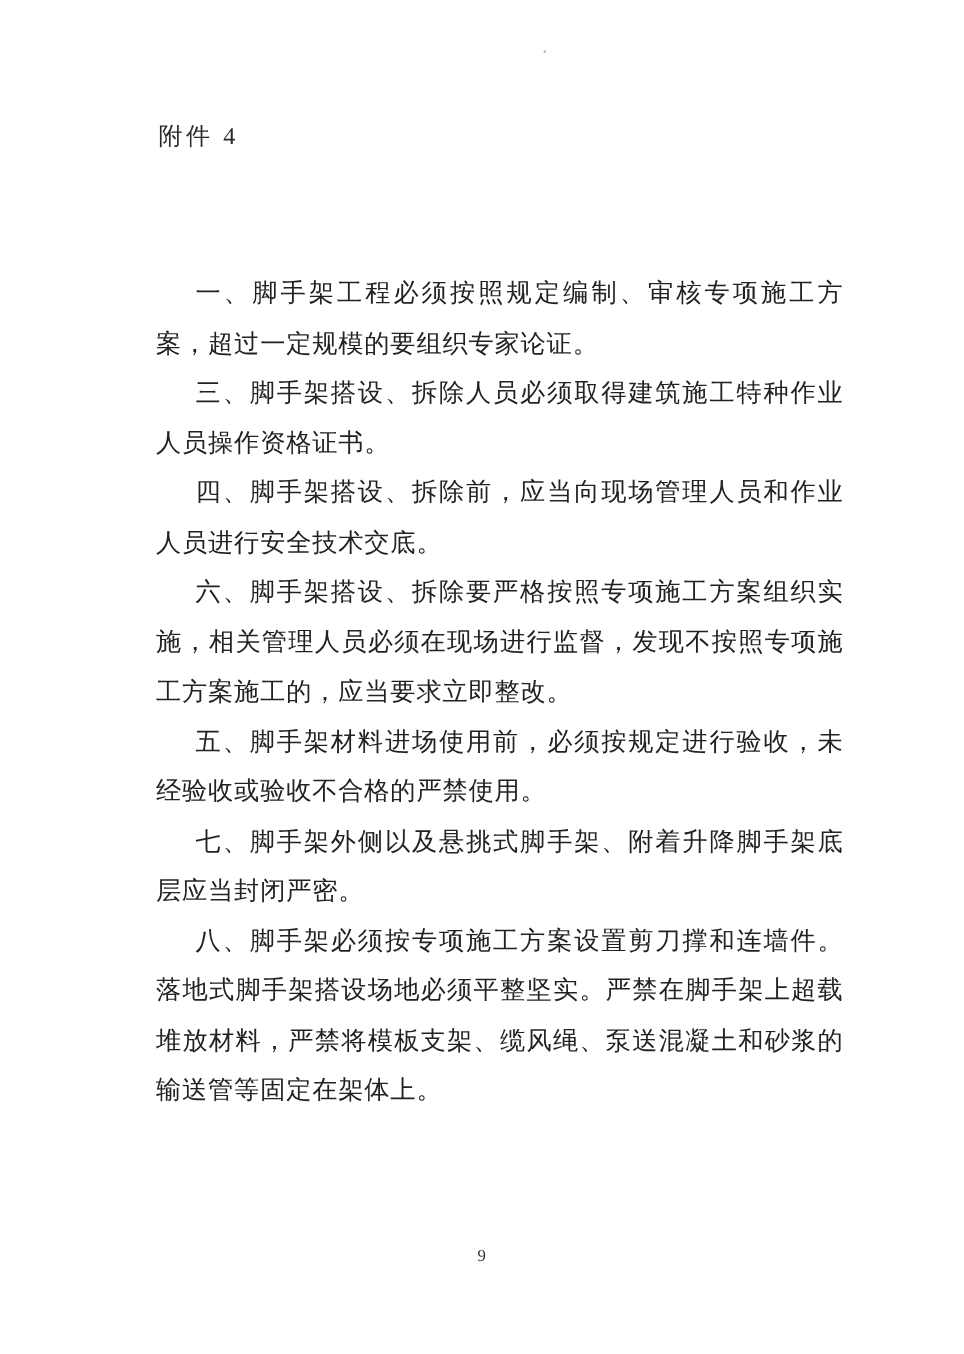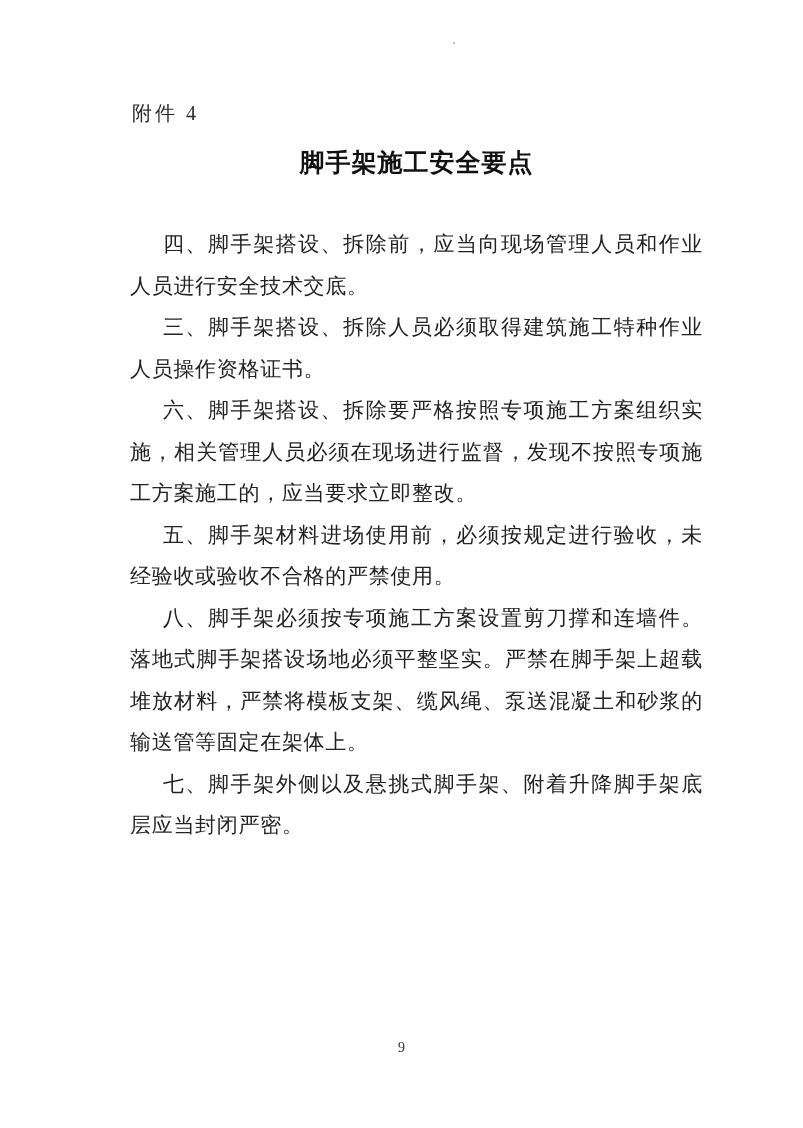--- a/index.html
+++ b/index.html
@@ -73,26 +73,26 @@
 </style>
 </head>
 <body>
 
 <div class="page">
 
   <span class="scan-speck"></span>
 
   <div class="attachment">附件 4</div>
 
-  <div class="doc-title">脚手架施工安全要点</div>
 
   <div class="doc-body">
+    <p>一、脚手架工程必须按照规定编制、审核专项施工方案，超过一定规模的要组织专家论证。</p>
+    <p>三、脚手架搭设、拆除人员必须取得建筑施工特种作业人员操作资格证书。</p>
     <p>四、脚手架搭设、拆除前，应当向现场管理人员和作业人员进行安全技术交底。</p>
-    <p>三、脚手架搭设、拆除人员必须取得建筑施工特种作业人员操作资格证书。</p>
     <p>六、脚手架搭设、拆除要严格按照专项施工方案组织实施，相关管理人员必须在现场进行监督，发现不按照专项施工方案施工的，应当要求立即整改。</p>
     <p>五、脚手架材料进场使用前，必须按规定进行验收，未经验收或验收不合格的严禁使用。</p>
+    <p>七、脚手架外侧以及悬挑式脚手架、附着升降脚手架底层应当封闭严密。</p>
     <p>八、脚手架必须按专项施工方案设置剪刀撑和连墙件。落地式脚手架搭设场地必须平整坚实。严禁在脚手架上超载堆放材料，严禁将模板支架、缆风绳、泵送混凝土和砂浆的输送管等固定在架体上。</p>
-    <p>七、脚手架外侧以及悬挑式脚手架、附着升降脚手架底层应当封闭严密。</p>
   </div>
 
   <div class="page-number">9</div>
 
 </div>
 
 </body></html>

